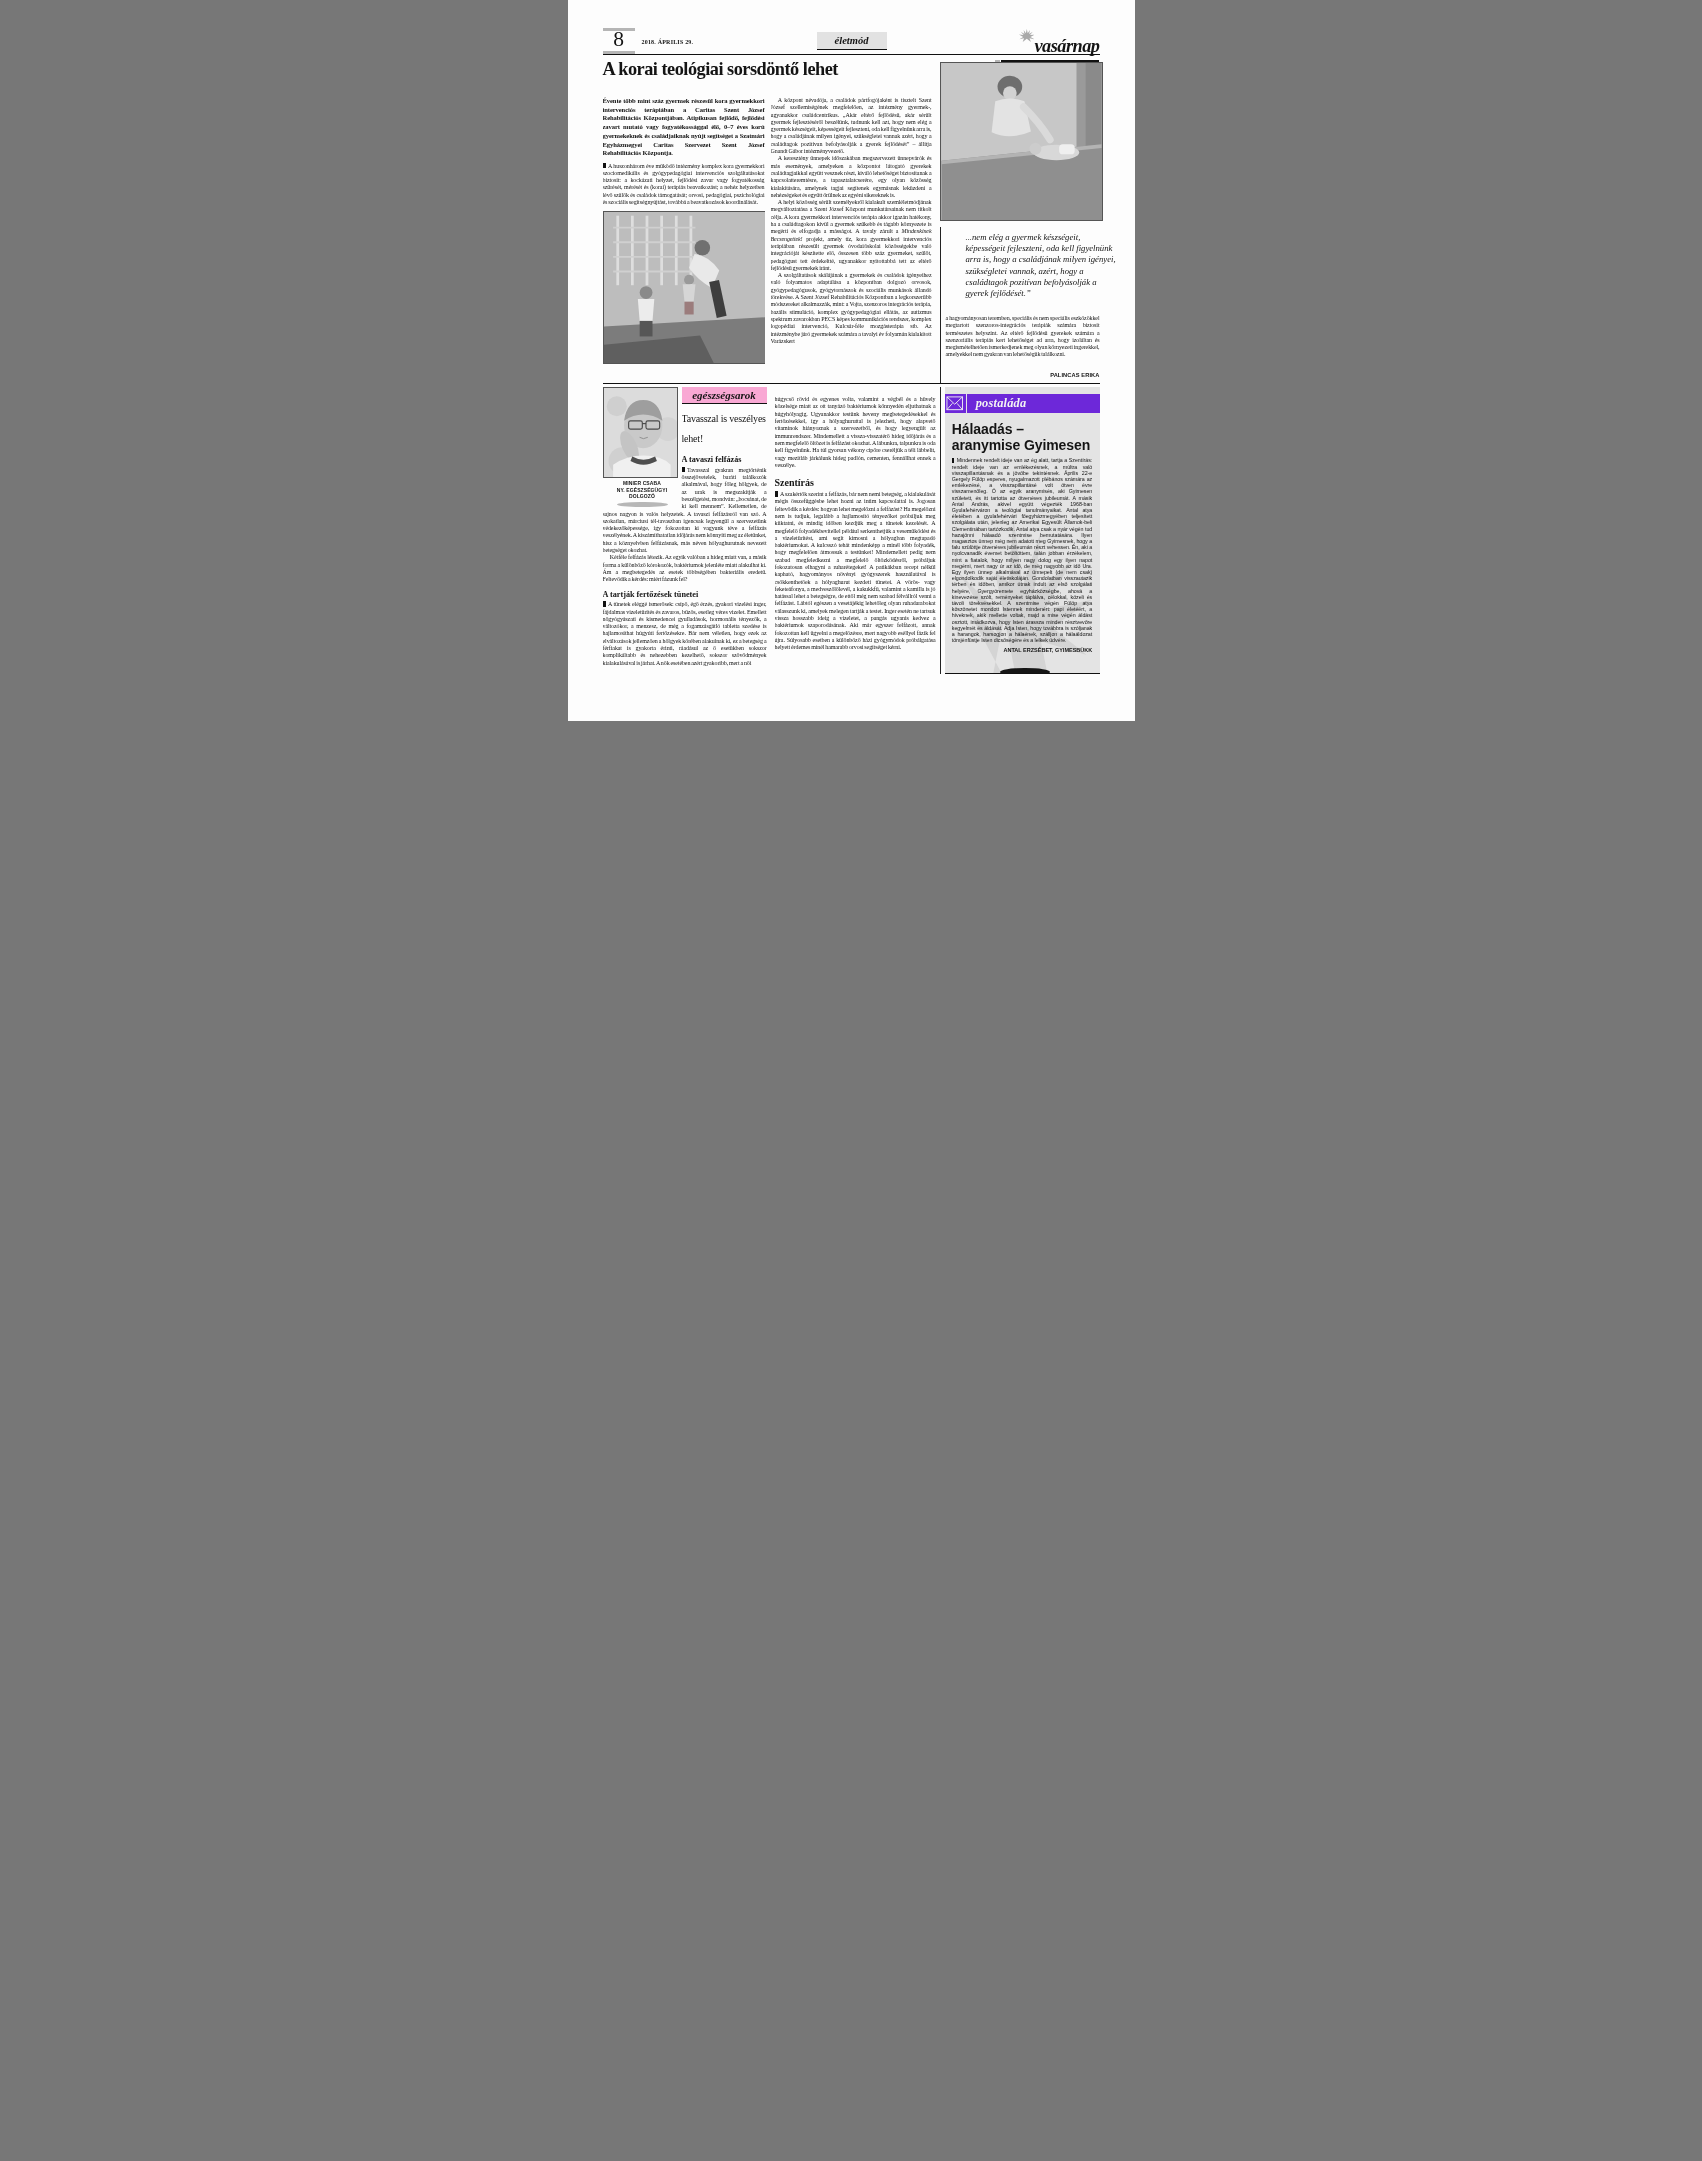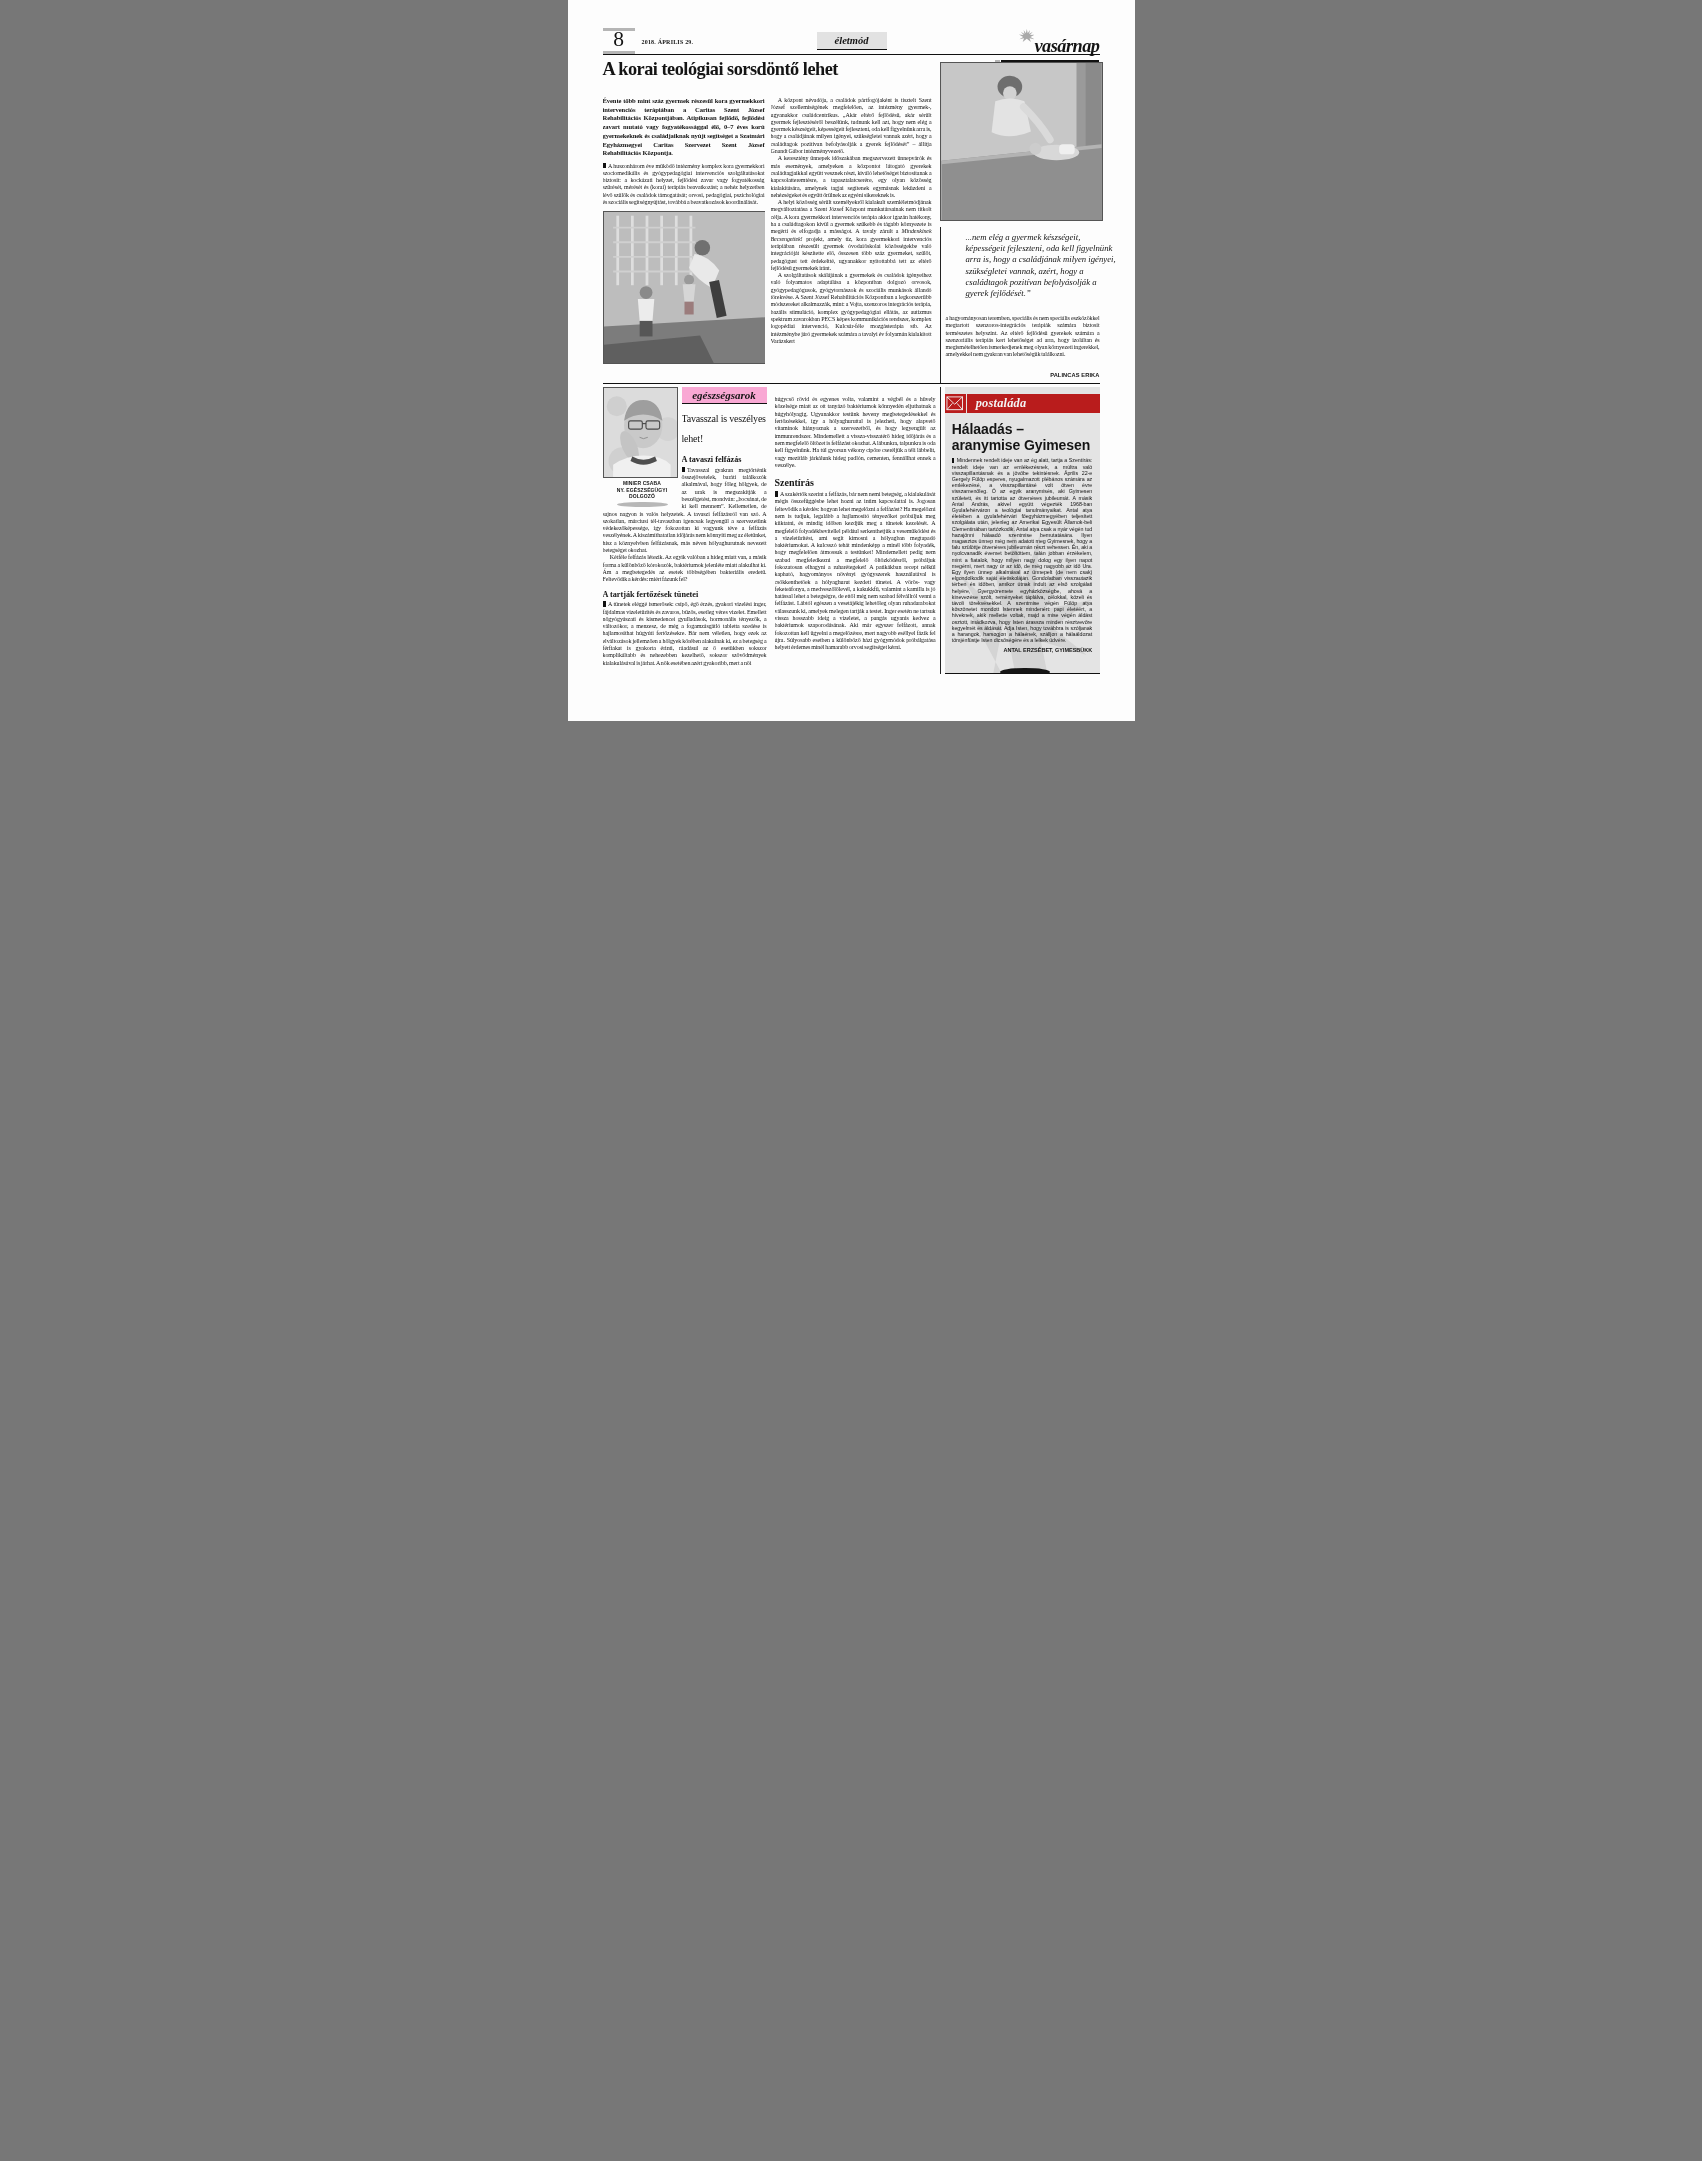--- a/index.html
+++ b/index.html
@@ -41,21 +41,21 @@
            display:flex;align-items:center;justify-content:center;
            font-style:italic;font-weight:700;font-size:11px;}
   .htitle{overflow:hidden;font-size:10px;line-height:20px;font-weight:400;letter-spacing:-0.2px;margin:5.5px 0 0 3.7px;}
   .hsub{font-size:8.2px;font-weight:700;margin:6px 0 2.7px;overflow:hidden;}
   .hsub.afterfloat{overflow:visible;}
 
   
   .postbox{background:#e4e4e4;border-bottom:1.4px solid #111;overflow:hidden;}
   .watermark{position:absolute;left:-4.6px;bottom:-13.7px;z-index:0;}
   .pb-inner{position:relative;z-index:1;}
-  .pbanner{margin-top:7.3px;height:18.3px;background:#b91c1c;display:flex;align-items:center;}
+  .pbanner{margin-top:7.3px;height:18.3px;background:#6d28d9;display:flex;align-items:center;}
   .env-box{width:21px;height:18.3px;display:flex;align-items:center;justify-content:center;border-right:1.4px solid #e4e4e4;}
   .pbanner-title{color:#f4f4f4;font-style:italic;font-weight:700;font-size:12.4px;margin-left:9.2px;letter-spacing:0.2px;}
   .ptitle{font-family:"Liberation Sans",sans-serif;font-weight:700;font-size:14px;margin:8.2px 7.3px 0;letter-spacing:-0.1px;}
   .pbody{font-family:"Liberation Sans",sans-serif;font-size:5.3px;line-height:6.2px;text-align:justify;
          margin:4.6px 7.3px 0;letter-spacing:-0.05px;}
   .pbody.mk::before{width:2.7px;height:4.6px;}
   .byline2{font-family:"Liberation Sans",sans-serif;font-weight:700;font-size:5.5px;text-align:right;margin:3.7px 7.3px 0;}
   .ink-ellipse{position:absolute;bottom:-3.2px;left:55px;width:50px;height:8.2px;background:#151515;border-radius:50%;z-index:2;}
 </style>
 </head>

